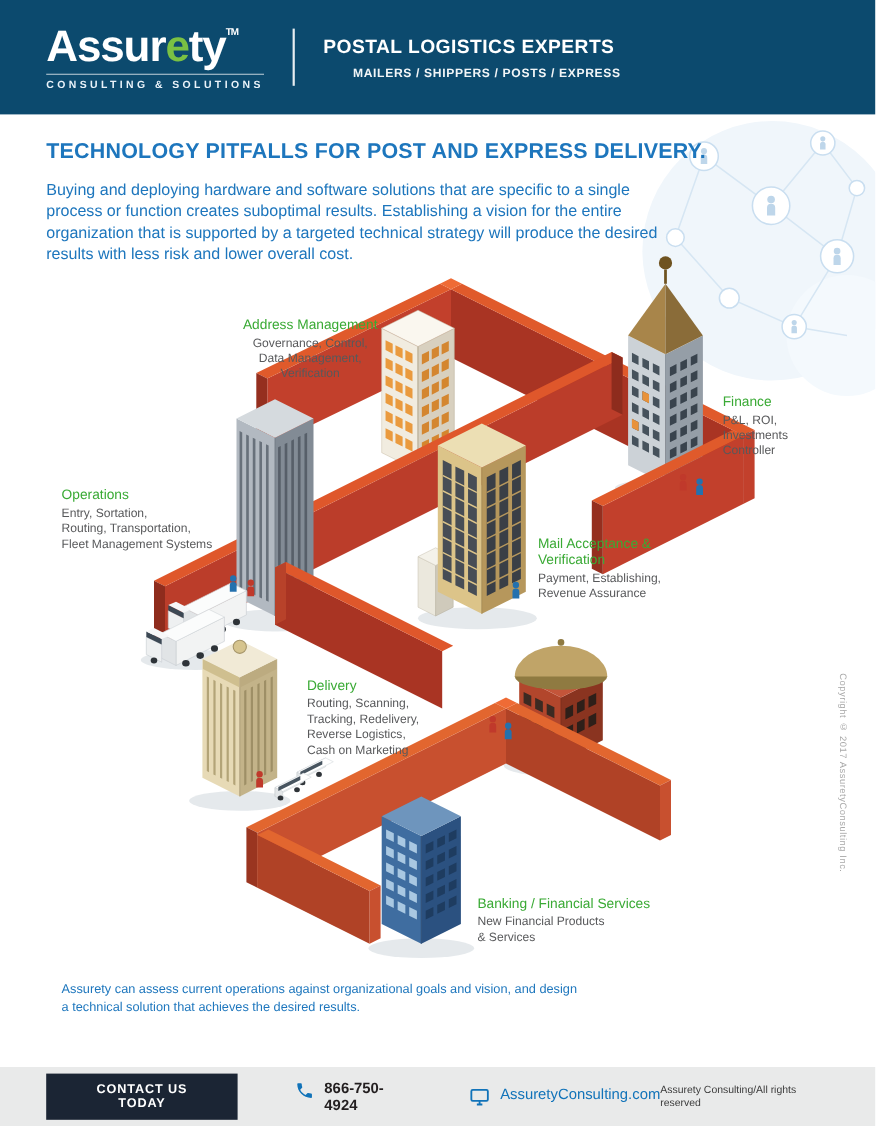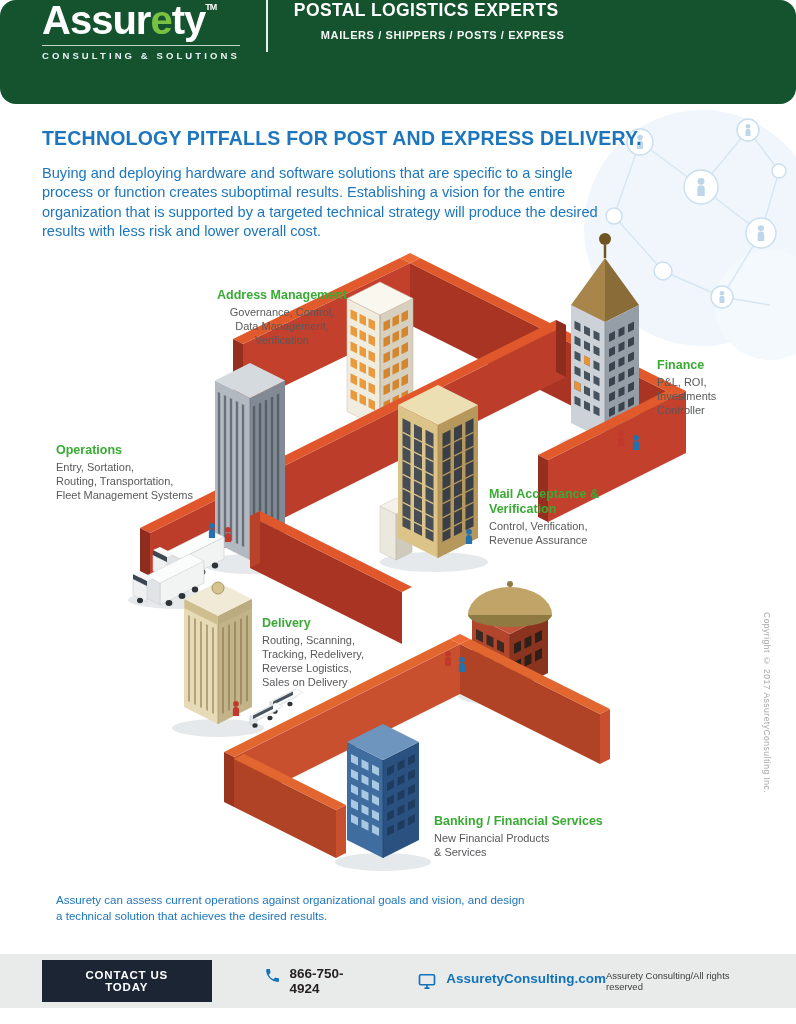--- a/index.html
+++ b/index.html
@@ -1,53 +1,53 @@
 <!DOCTYPE html>
 <html><head>
 <meta charset="utf-8">
 <style>
   html,body{margin:0;padding:0;background:#ffffff;font-family:"Liberation Sans",sans-serif;}
   .page{position:relative;width:796px;height:1024px;background:#fff;overflow:hidden;}
 
   
-  .header{position:absolute;left:0;top:0;width:100%;height:104px;background:#14532d;
-          display:flex;align-items:flex-start;padding-left:42px;box-sizing:border-box;border-radius:16px;}
+  .header{position:absolute;left:0;top:0;width:100%;height:104px;background:#0c4a6e;
+          display:flex;align-items:center;padding-left:42px;box-sizing:border-box;}
   .logo{display:inline-block;}
   .logo-main{font-size:40px;font-weight:bold;color:#fff;letter-spacing:-1px;line-height:1;}
   .logo-e{color:#7ac143;}
   .logo-tm{font-size:9px;color:#fff;vertical-align:top;position:relative;top:3px;font-weight:bold;}
   .logo-tagline{margin-top:5px;padding-top:4px;border-top:1px solid rgba(255,255,255,.75);
                 color:#eaf3fa;font-size:9.5px;letter-spacing:3.1px;text-align:center;font-weight:bold;}
   .header-divider{width:2px;height:52px;background:#ffffff;opacity:.9;margin:0 26px;}
   .hr-title{color:#fff;font-size:17.5px;font-weight:bold;letter-spacing:.4px;}
   .hr-sub{color:#fff;font-size:11px;margin-top:8px;letter-spacing:.6px;font-weight:bold;opacity:.95;padding-left:27px;}
 
   
   .headline{position:absolute;left:42px;top:127px;font-size:19.5px;font-weight:bold;color:#1d76bd;letter-spacing:.2px;}
   .intro{position:absolute;left:42px;top:164px;width:576px;font-size:14.6px;line-height:1.33;color:#1d76bd;}
   .closing{position:absolute;left:56px;top:892px;width:470px;font-size:11.6px;line-height:1.38;color:#1d76bd;}
   .vcopy{position:absolute;right:24px;top:612px;writing-mode:vertical-rl;font-size:8.5px;color:#a8a8a8;letter-spacing:.5px;}
 
   
   .lbl{position:absolute;}
-  .lbl .lbl-title{color:#3aaa35;font-weight:bold;font-size:12.5px;line-height:1.18;margin-bottom:2px;}
+  .lbl .lbl-title{color:#3aaa35;font-weight:normal;font-size:12.5px;line-height:1.18;margin-bottom:2px;}
   .lbl .lbl-line{color:#58595b;font-size:11px;line-height:1.28;}
   .center{text-align:center;}
   .right{text-align:left;}
 
   .art{position:absolute;left:0;top:0;}
 
   
-  .footer{position:absolute;left:0;bottom:16px;width:100%;height:54px;background:#e9eaea;
+  .footer{position:absolute;left:0;bottom:0;width:100%;height:54px;background:#e9eaea;
           display:flex;align-items:center;box-sizing:border-box;padding:0 42px;}
   .contact-btn{background:#1b2534;color:#fff;font-size:11.5px;font-weight:bold;letter-spacing:.8px;
                padding:9px 26px;border:none;cursor:pointer;}
   .foot-item{display:flex;gap:9px;margin-left:52px;}
   .phone-text{font-size:13.5px;font-weight:bold;color:#231f20;}
-  .web-text{font-size:13.5px;font-weight:bold;color:#1173b9;}
+  .web-text{font-size:13.5px;font-weight:normal;color:#1173b9;}
   .rights{margin-left:auto;font-size:9.5px;color:#3c3c3c;}
 </style>
 </head>
 <body>
 
 <div class="page">
 
   <div class="header">
     <div class="logo">
       <div class="logo-main"><span>Assur</span><span class="logo-e">e</span><span>ty</span><span class="logo-tm">TM</span></div>
@@ -317,30 +317,30 @@
 
   <div class="lbl right" style="left:56px;top:443px;width:150px">
     <div class="lbl-title">Operations</div>
     <div class="lbl-line">Entry, Sortation,</div>
     <div class="lbl-line">Routing, Transportation,</div>
     <div class="lbl-line">Fleet Management Systems</div>
   </div>
 
   <div class="lbl" style="left:489px;top:487px;width:112px">
     <div class="lbl-title">Mail Acceptance &amp; Verification</div>
-    <div class="lbl-line">Control, Verification,</div>
+    <div class="lbl-line">Payment, Establishing,</div>
     <div class="lbl-line">Revenue Assurance</div>
   </div>
 
-  <div class="lbl" style="left:262px;top:616px;width:110px">
+  <div class="lbl" style="left:279px;top:616px;width:110px">
     <div class="lbl-title">Delivery</div>
     <div class="lbl-line">Routing, Scanning,</div>
     <div class="lbl-line">Tracking, Redelivery,</div>
     <div class="lbl-line">Reverse Logistics,</div>
-    <div class="lbl-line">Sales on Delivery</div>
+    <div class="lbl-line">Cash on Marketing</div>
   </div>
 
 
   <div class="lbl" style="left:434px;top:814px;width:210px">
     <div class="lbl-title">Banking / Financial Services</div>
     <div class="lbl-line">New Financial Products</div>
     <div class="lbl-line">&amp; Services</div>
   </div>
 
   <div class="vcopy">Copyright © 2017 AssuretyConsulting Inc.</div>

